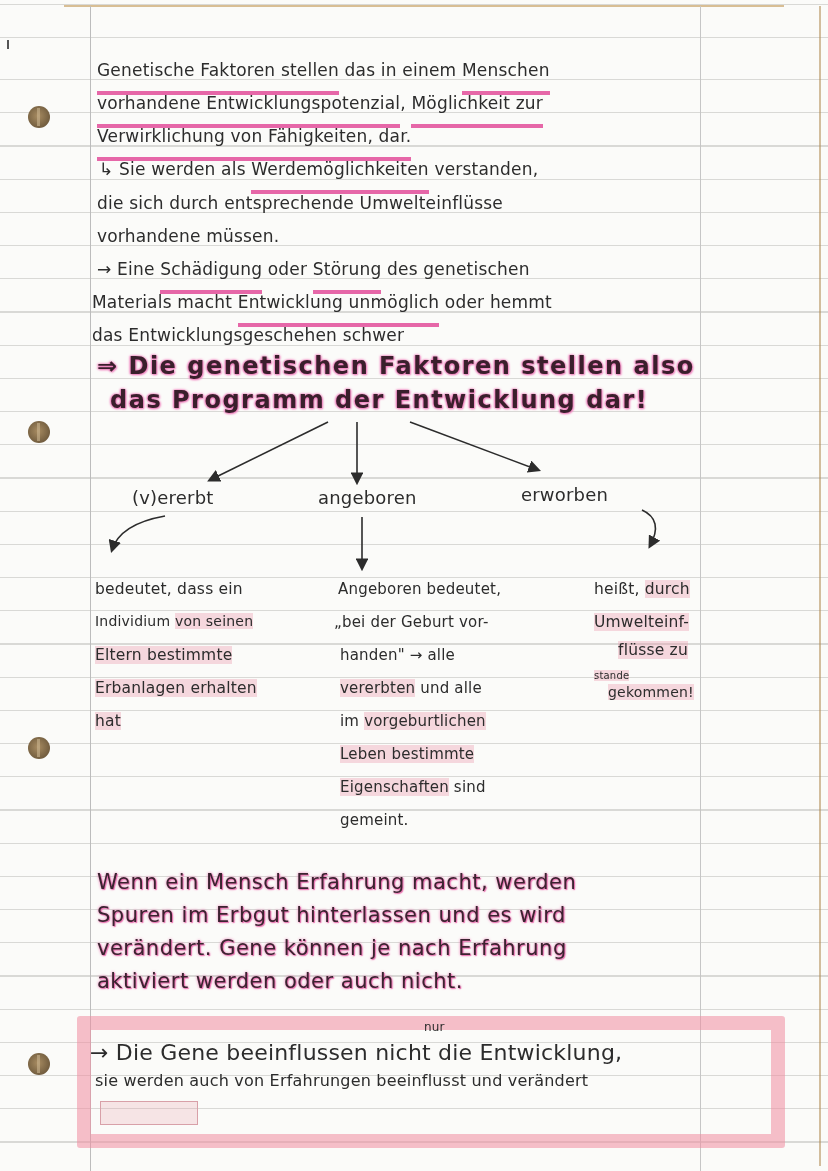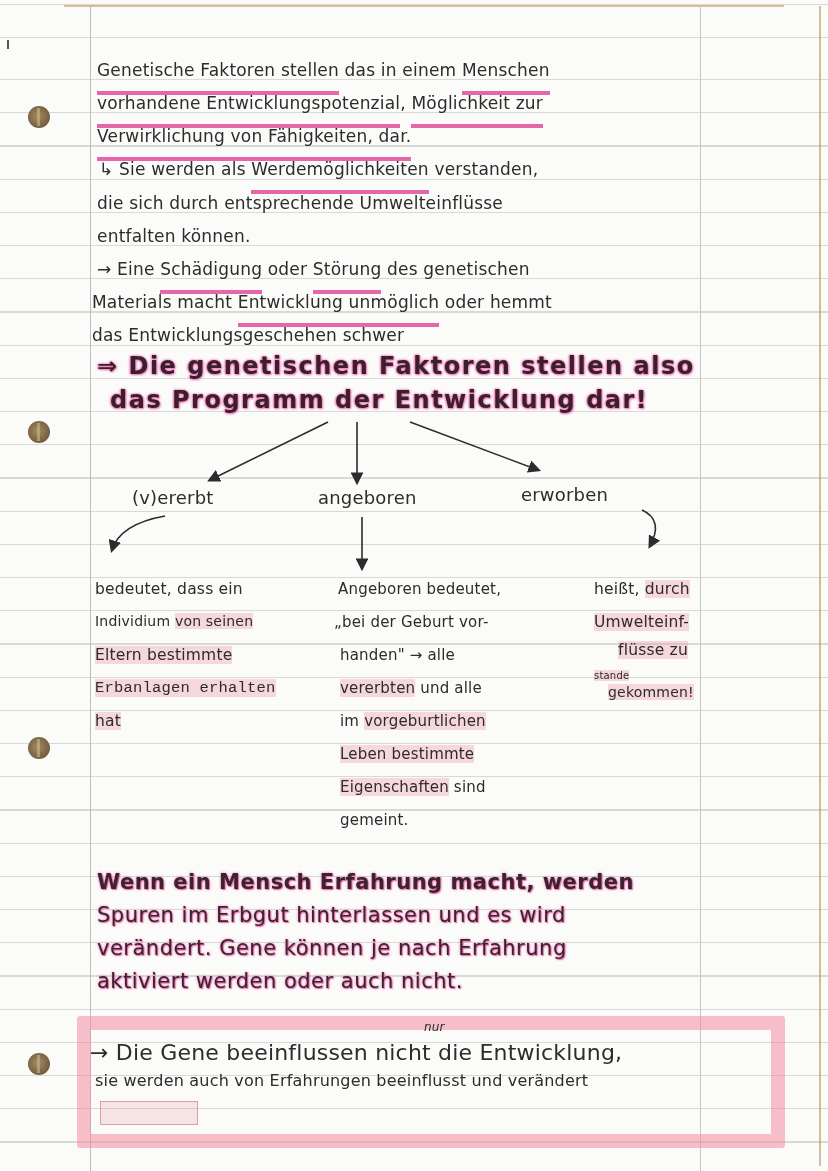--- a/index.html
+++ b/index.html
@@ -73,21 +73,21 @@
   <div class="hw" style="left:97px; top:93px;">
     <span class="ul">vorhandene Entwicklungspotenzial</span><span>, </span><span class="ul">Möglichkeit zur</span>
   </div>
   <div class="hw" style="left:97px; top:126px;">
     <span class="ul">Verwirklichung von Fähigkeiten, dar.</span>
   </div>
   <div class="hw" style="left:97px; top:193px;">die sich durch entsprechende Umwelteinflüsse</div>
   <div class="hw" style="left:99px; top:159px;">
     <span>↳</span><span> Sie werden als </span><span class="ul">Werdemöglichkeiten</span><span> verstanden,</span>
   </div>
-  <div class="hw" style="left:97px; top:226px;">entfalten können.</div>
+  <div class="hw" style="left:97px; top:226px;">vorhandene müssen.</div>
 
   <div class="hw" style="left:97px; top:259px;">
     <span>→</span><span> Eine </span><span class="ul">Schädigung</span><span> oder </span><span class="ul">Störung</span><span> des genetischen</span>
   </div>
   <div class="hw" style="left:92px; top:292px;">
     <span>Materials macht </span><span class="ul">Entwicklung unmöglich</span><span> oder hemmt</span>
   </div>
   <div class="hw" style="left:92px; top:325px;">das Entwicklungsgeschehen schwer</div>
 
   <div class="pink-title" style="left:97px; top:352px;">
@@ -113,21 +113,21 @@
   </svg>
 
   <div class="hw" style="left:132px; top:487px; font-size:18px;">(v)ererbt</div>
   <div class="hw" style="left:318px; top:487px; font-size:18px;">angeboren</div>
   <div class="hw" style="left:521px; top:484px; font-size:18px;">erworben</div>
 
   <div>
     <div class="hw" style="left:95px; top:580px; font-size:15.5px;"><span>bedeutet, dass ein</span><span class="hl"></span></div>
     <div class="hw" style="left:95px; top:613px; font-size:14px;"><span>Individium </span><span class="hl">von seinen</span></div>
     <div class="hw" style="left:95px; top:646px; font-size:15.5px;"><span></span><span class="hl">Eltern bestimmte</span></div>
-    <div class="hw" style="left:95px; top:679px; font-size:15.5px;font-family:Liberation Mono, monospace;"><span></span><span class="hl">Erbanlagen erhalten</span></div>
+    <div class="hw" style="left:95px; top:679px; font-size:15.5px;"><span></span><span class="hl">Erbanlagen erhalten</span></div>
     <div class="hw" style="left:95px; top:712px; font-size:15.5px;"><span></span><span class="hl">hat</span></div>
   </div>
 
   <div>
     <div class="hw" style="left:338px; top:580px; font-size:15px;"><span>Angeboren bedeutet,</span></div>
     <div class="hw" style="left:334px; top:613px; font-size:15px;"><span>„bei der Geburt vor-</span></div>
     <div class="hw" style="left:340px; top:646px; font-size:15px;"><span>handen" → alle</span></div>
     <div class="hw" style="left:340px; top:679px; font-size:15px;"><span class="hl">vererbten</span><span> und alle</span></div>
     <div class="hw" style="left:340px; top:712px; font-size:15px;"><span>im </span><span class="hl">vorgeburtlichen</span></div>
     <div class="hw" style="left:340px; top:745px; font-size:15px;"><span></span><span class="hl">Leben bestimmte</span></div>
@@ -136,26 +136,26 @@
   </div>
 
   <div>
     <div class="hw" style="left:594px; top:580px; font-size:15.5px;"><span>heißt, </span><span class="hl">durch</span></div>
     <div class="hw" style="left:594px; top:613px; font-size:15.5px;"><span class="hl">Umwelteinf-</span></div>
     <div class="hw" style="left:594px; top:641px; font-size:15.5px;padding-left:24px;"><span class="hl">flüsse zu</span></div>
     <div class="hw" style="left:594px; top:670px; font-size:10px;"><span class="hl">stande</span></div>
     <div class="hw" style="left:608px; top:684px; font-size:14px;"><span class="hl">gekommen!</span></div>
   </div>
 
-  <div class="pink-para" style="left:97px; top:870px;font-weight:bold;">Wenn ein Mensch Erfahrung macht, werden</div>
+  <div class="pink-para" style="left:97px; top:870px;">Wenn ein Mensch Erfahrung macht, werden</div>
   <div class="pink-para" style="left:97px; top:903px;">Spuren im Erbgut hinterlassen und es wird</div>
   <div class="pink-para" style="left:97px; top:936px;">verändert. Gene können je nach Erfahrung</div>
   <div class="pink-para" style="left:97px; top:969px;">aktiviert werden oder auch nicht.</div>
 
   <div class="box"></div>
-  <div class="hw" style="left:424px; top:1020px; font-size:12px;font-style:italic;">nur</div>
+  <div class="hw" style="left:424px; top:1020px; font-size:12px;">nur</div>
   <div class="hw" style="left:90px; top:1040px; font-size:22px;">
     <span>→</span>
     <span>Die Gene beeinflussen nicht die Entwicklung,</span>
   </div>
   <div class="hw" style="left:95px; top:1071px; font-size:16px;">sie werden auch von Erfahrungen beeinflusst und verändert</div>
   <div class="stamp"></div>
 </div>
 
 </body></html>

